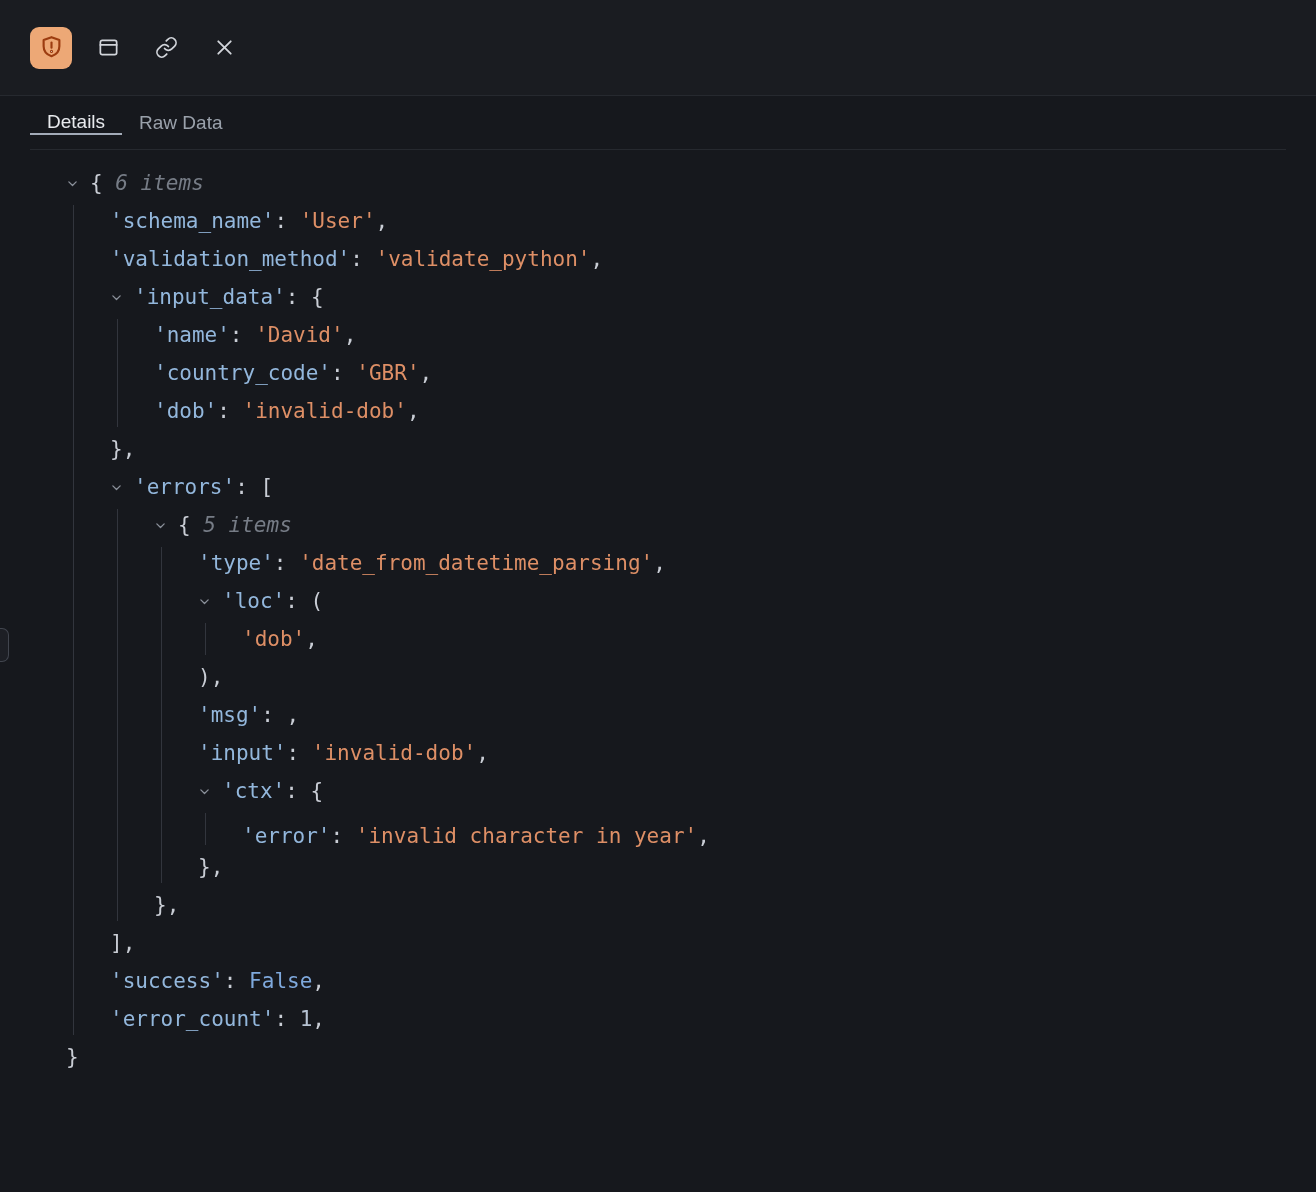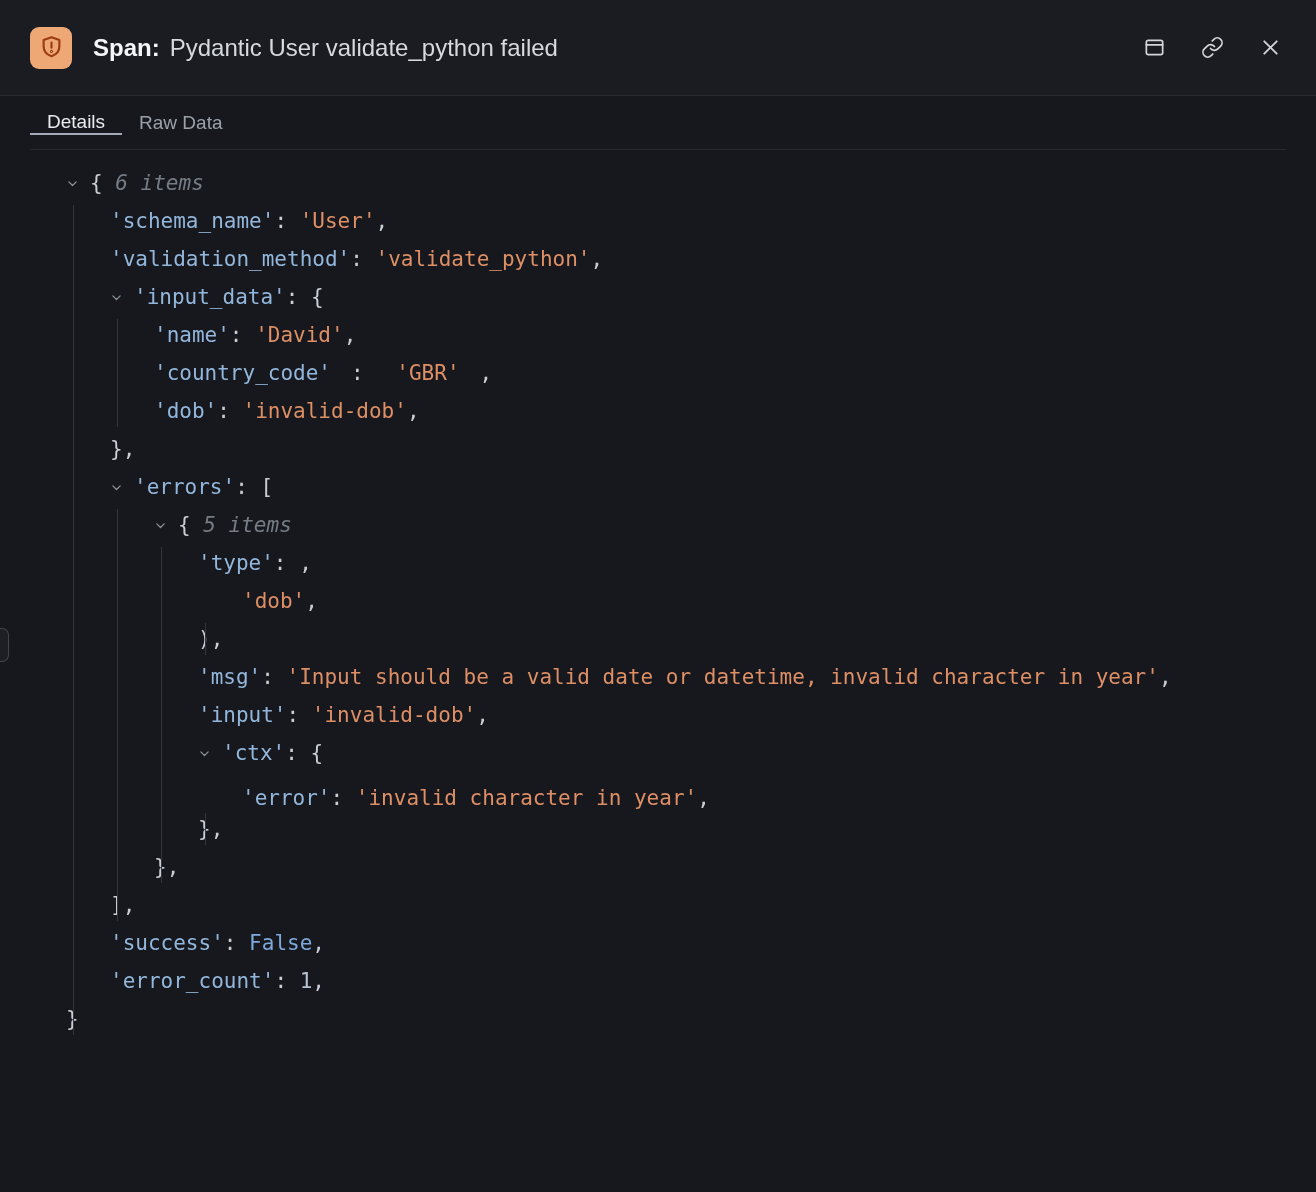--- a/index.html
+++ b/index.html
@@ -98,23 +98,20 @@
 </head>
 <body>
 
 <div class="header">
   <div class="badge">
     <svg width="27" height="27" viewBox="0 0 24 24" fill="none" stroke-width="1.9" stroke-linecap="round" stroke-linejoin="round">
       <path d="M12 2.8l7 2.6v5.5c0 4.3-2.9 7.5-7 8.9-4.1-1.4-7-4.6-7-8.9V5.4L12 2.8z"></path>
       <line x1="12" y1="7.6" x2="12" y2="12.2"></line>
       <circle cx="12" cy="15.5" r="0.45" fill="currentColor"></circle>
     </svg>
-  </div>
-  <div class="title">
-    <span class="strong">Span:</span><span>Pydantic User validate_python failed</span>
   </div>
   <div class="actions">
     <button class="icon-btn" aria-label="open-in-panel">
       <svg width="23" height="23" viewBox="0 0 24 24" fill="none" stroke-width="1.8" stroke-linecap="round">
         <rect x="3.5" y="4.5" width="17" height="15" rx="2"></rect>
         <line x1="3.5" y1="9.3" x2="20.5" y2="9.3"></line>
       </svg>
     </button>
     <button class="icon-btn" aria-label="copy-link">
       <svg width="23" height="23" viewBox="0 0 24 24" fill="none" stroke-width="1.8" stroke-linecap="round" stroke-linejoin="round">
@@ -165,21 +162,21 @@
           </svg></span>
         <span class="tok-k">'input_data'</span>
         <span class="tok-p">: {</span>
       </div>
       <div class="tree-line" style="padding-left: 124px;">
         <span class="tok-k">'name'</span>
         <span class="tok-p">: </span>
         <span class="tok-s">'David'</span>
         <span class="tok-p">,</span>
       </div>
-      <div class="tree-line" style="padding-left: 124px; gap: 20px;">
+      <div class="tree-line" style="padding-left: 124px;">
         <span class="tok-k">'country_code'</span>
         <span class="tok-p">: </span>
         <span class="tok-s">'GBR'</span>
         <span class="tok-p">,</span>
       </div>
       <div class="tree-line" style="padding-left: 124px;">
         <span class="tok-k">'dob'</span>
         <span class="tok-p">: </span>
         <span class="tok-s">'invalid-dob'</span>
         <span class="tok-p">,</span>
@@ -197,33 +194,40 @@
       <div class="tree-line" style="padding-left: 124px;">
         <span class="chevron"><svg width="13" height="13" viewBox="0 0 16 16" fill="none">
             <path d="M3.5 6l4.5 4.5L12.5 6" stroke="currentColor" stroke-width="1.6" stroke-linecap="round" stroke-linejoin="round"></path>
           </svg></span>
         <span class="tok-p">{ </span>
         <span class="tok-m">5 items</span>
       </div>
       <div class="tree-line" style="padding-left: 168px;">
         <span class="tok-k">'type'</span>
         <span class="tok-p">: </span>
-        <span class="tok-p">,</span>
+        <span class="tok-s">'date_from_datetime_parsing'</span>
+        <span class="tok-p">,</span>
+      </div>
+      <div class="tree-line" style="padding-left: 168px;">
+        <span class="chevron"><svg width="13" height="13" viewBox="0 0 16 16" fill="none">
+            <path d="M3.5 6l4.5 4.5L12.5 6" stroke="currentColor" stroke-width="1.6" stroke-linecap="round" stroke-linejoin="round"></path>
+          </svg></span>
+        <span class="tok-k">'loc'</span>
+        <span class="tok-p">: (</span>
       </div>
       <div class="tree-line" style="padding-left: 212px;">
         <span class="tok-s">'dob'</span>
         <span class="tok-p">,</span>
       </div>
       <div class="tree-line" style="padding-left: 168px;">
         <span class="tok-p">),</span>
       </div>
       <div class="tree-line" style="padding-left: 168px;">
         <span class="tok-k">'msg'</span>
         <span class="tok-p">: </span>
-        <span class="tok-s">'Input should be a valid date or datetime, invalid character in year'</span>
         <span class="tok-p">,</span>
       </div>
       <div class="tree-line" style="padding-left: 168px;">
         <span class="tok-k">'input'</span>
         <span class="tok-p">: </span>
         <span class="tok-s">'invalid-dob'</span>
         <span class="tok-p">,</span>
       </div>
       <div class="tree-line" style="padding-left: 168px;">
         <span class="chevron"><svg width="13" height="13" viewBox="0 0 16 16" fill="none">

